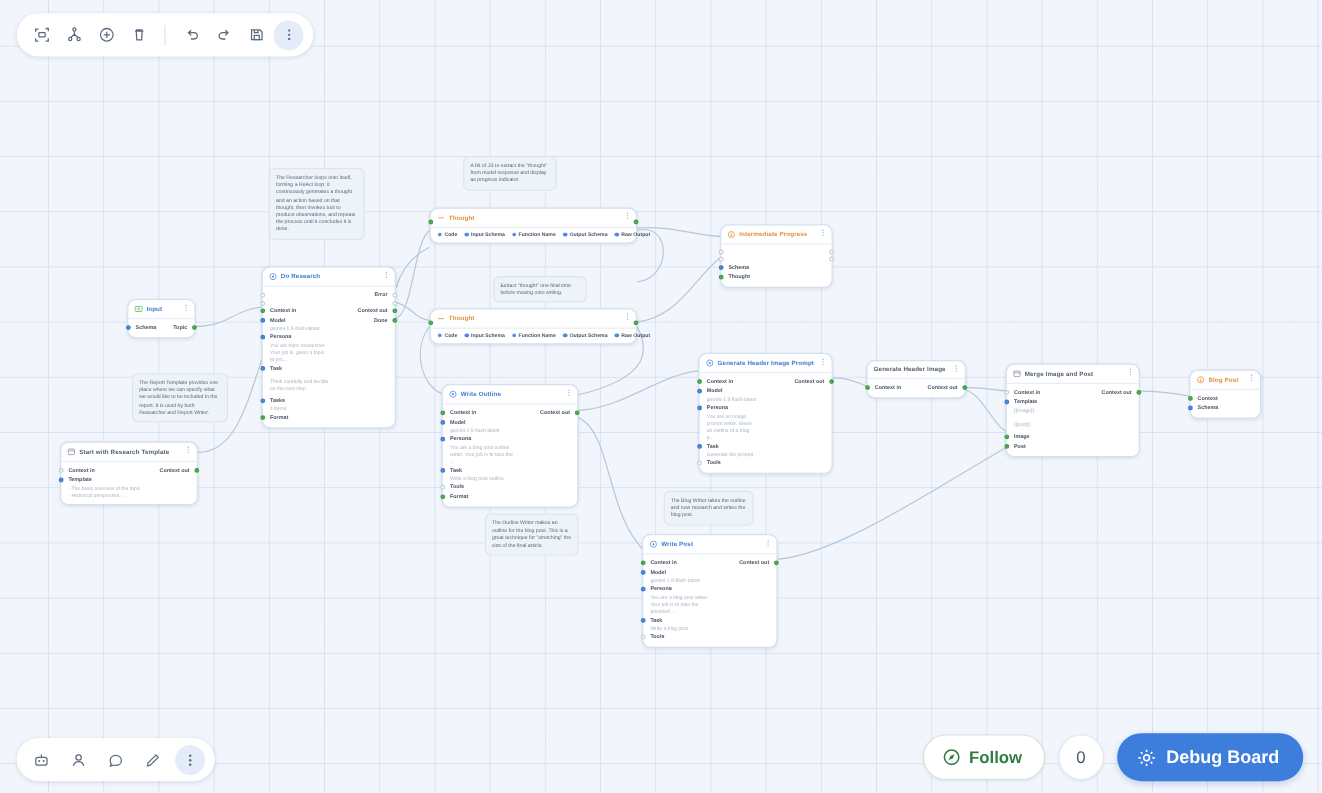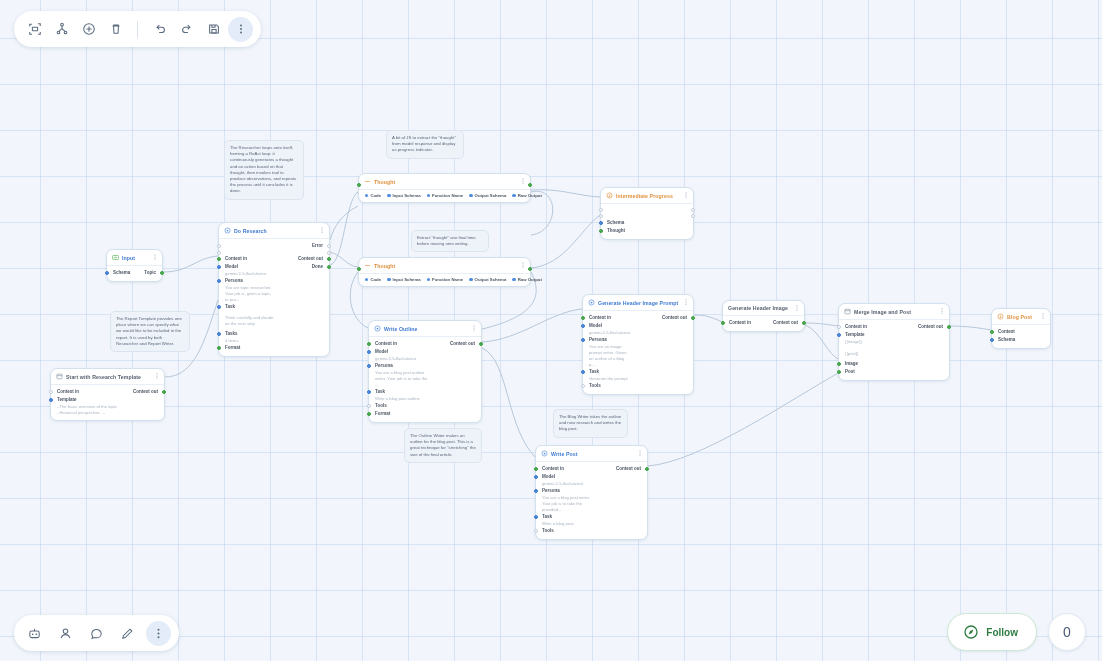--- a/index.html
+++ b/index.html
@@ -49,21 +49,21 @@
 
   
   .br-wrap {
     position: absolute; right: 16px; bottom: 10px;
     display: flex; align-items: center; gap: 11px; z-index: 40;
   }
   .follow-btn {
     display: flex; align-items: center; gap: 7px;
     height: 38px; padding: 0 18px 0 15px;
     background: #fff; border: 1.5px solid #cfe8d5; border-radius: 19px;
-    color: #2f7d43; font-size: 10px; font-weight: 600; cursor: pointer;
+    color: #2f7d43; font-size: 14px; font-weight: 600; cursor: pointer;
     box-shadow: 0 1px 3px rgba(40,70,110,.10);
   }
   .count-badge {
     width: 38px; height: 38px; border-radius: 50%;
     background: #fff; border: 1.5px solid #e3e9f2;
     display: flex; align-items: center; justify-content: center;
     color: #4a5a70; font-size: 14px;
     box-shadow: 0 1px 3px rgba(40,70,110,.10);
   }
   .debug-btn {
@@ -707,13 +707,22 @@
       <svg width="16" height="16" viewBox="0 0 16 16" fill="none" stroke="#2f7d43" stroke-width="1.3">
         <circle cx="8" cy="8" r="6"></circle>
           <path d="M10.4 5.6 9 9 5.6 10.4 7 7z" fill="#2f7d43" stroke="none"></path>
       </svg>
     </span>
     <span>Follow</span>
   </button>
   <div class="count-badge">
     <span>0</span>
   </div>
+  <button class="debug-btn">
+    <span style="display:flex;">
+      <svg width="17" height="17" viewBox="0 0 16 16" fill="none" stroke="#fff" stroke-width="1.3">
+        <circle cx="8" cy="8" r="2.3"></circle>
+        <path d="M8 1.6v1.8M8 12.6v1.8M14.4 8h-1.8M3.4 8H1.6M12.5 3.5l-1.3 1.3M4.8 11.2l-1.3 1.3M12.5 12.5l-1.3-1.3M4.8 4.8 3.5 3.5"></path>
+      </svg>
+    </span>
+    <span>Debug Board</span>
+  </button>
 </div>
 
 </body></html>

